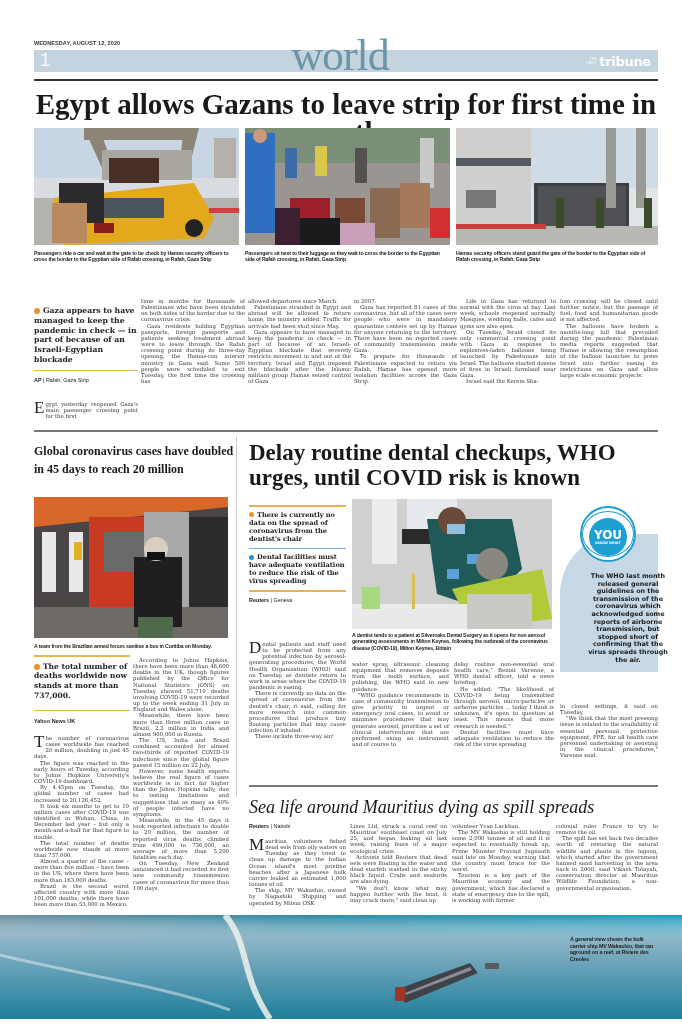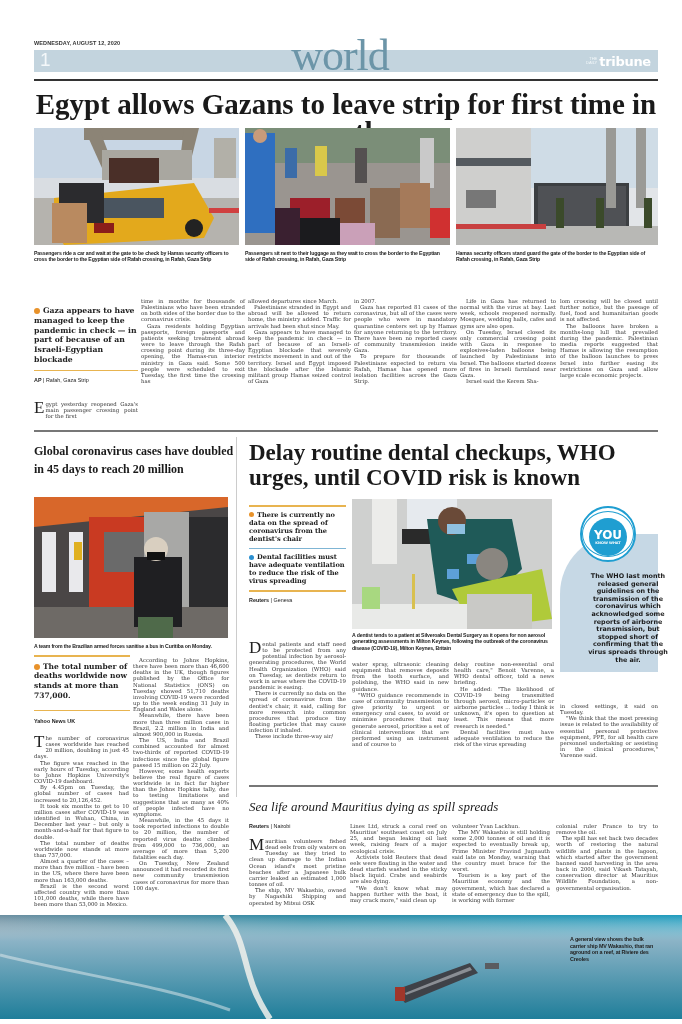--- a/index.html
+++ b/index.html
@@ -300,21 +300,21 @@
     <rect width="682" height="104" fill="url(#sea)"></rect>
     <path d="M225,0 C250,30 240,60 270,104" stroke="#f1f1ec" stroke-width="6" fill="none" opacity=".85"></path>
     <path d="M0,40 C80,60 160,70 230,95" stroke="#e8eef0" stroke-width="3" fill="none" opacity=".5"></path>
     <polygon points="395,75 470,48 478,58 405,88" fill="#3f4248"></polygon>
     <rect x="395" y="72" width="10" height="14" fill="#a0362a"></rect>
     <polygon points="405,78 470,52 472,55 406,80" fill="#8a8e94"></polygon>
     <rect x="485" y="48" width="14" height="6" fill="#5a5c60"></rect>
   </svg>
 </div>
 
-<div class="abs h2" style="left:249px;top:796px;width:410px;font-size:13px;line-height:22px;font-style:italic;font-weight:normal;">Sea life around Mauritius dying as spill spreads</div>
+<div class="abs h2" style="left:249px;top:796px;width:410px;font-size:18px;line-height:22px;font-style:italic;font-weight:normal;">Sea life around Mauritius dying as spill spreads</div>
 <div class="abs byline" style="left:249px;top:823px;"><b>Reuters</b> | <span>Nairobi</span></div>
 
 <div class="abs col" style="left:249px;top:838px;width:97px;">
   <p class="first"><span class="dropcap">M</span><span>auritian volunteers fished dead eels from oily waters on Tuesday as they tried to clean up damage to the Indian Ocean island's most pristine beaches after a Japanese bulk carrier leaked an estimated 1,000 tonnes of oil.</span></p>
   <p>The ship, MV Wakashio, owned by Nagashiki Shipping and operated by Mitsui OSK</p>
 </div>
 <div class="abs col" style="left:350px;top:823px;width:97px;">
   <p class="first">Lines Ltd, struck a coral reef on Mauritius' southeast coast on July 25, and began leaking oil last week, raising fears of a major ecological crisis.</p>
   <p>Activists told Reuters that dead eels were floating in the water and dead starfish washed in the sticky black liquid. Crabs and seabirds are also dying.</p>
   <p>"We don't know what may happen further with the boat, it may crack more," said clean up</p>

